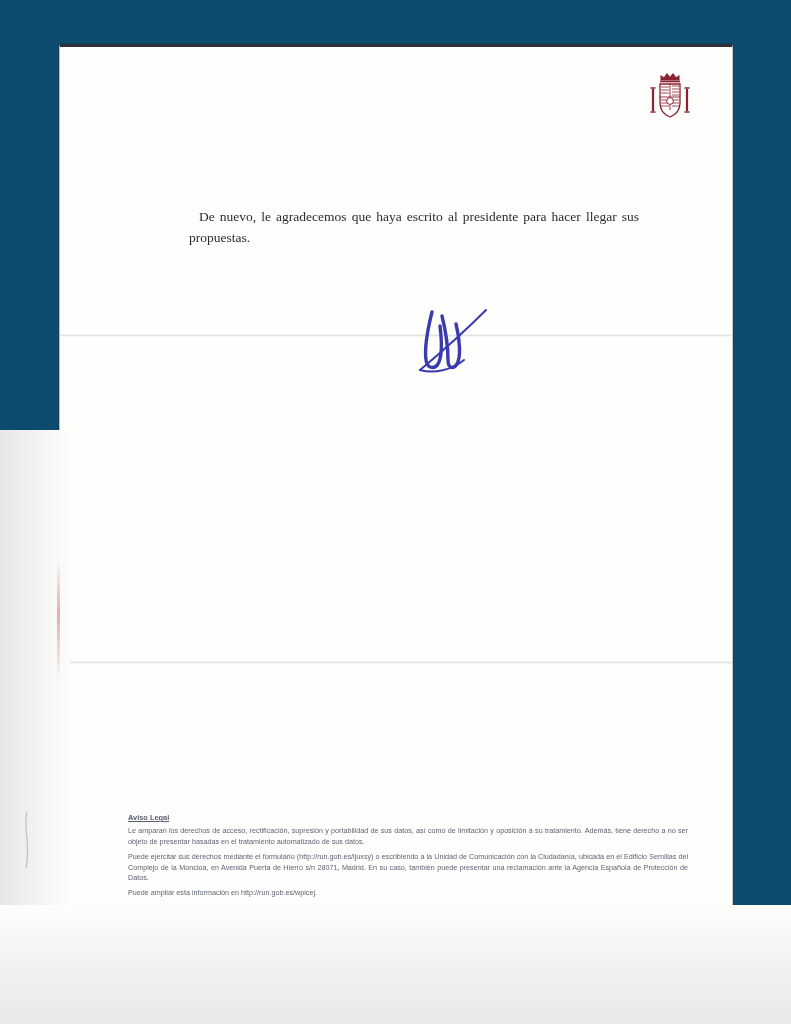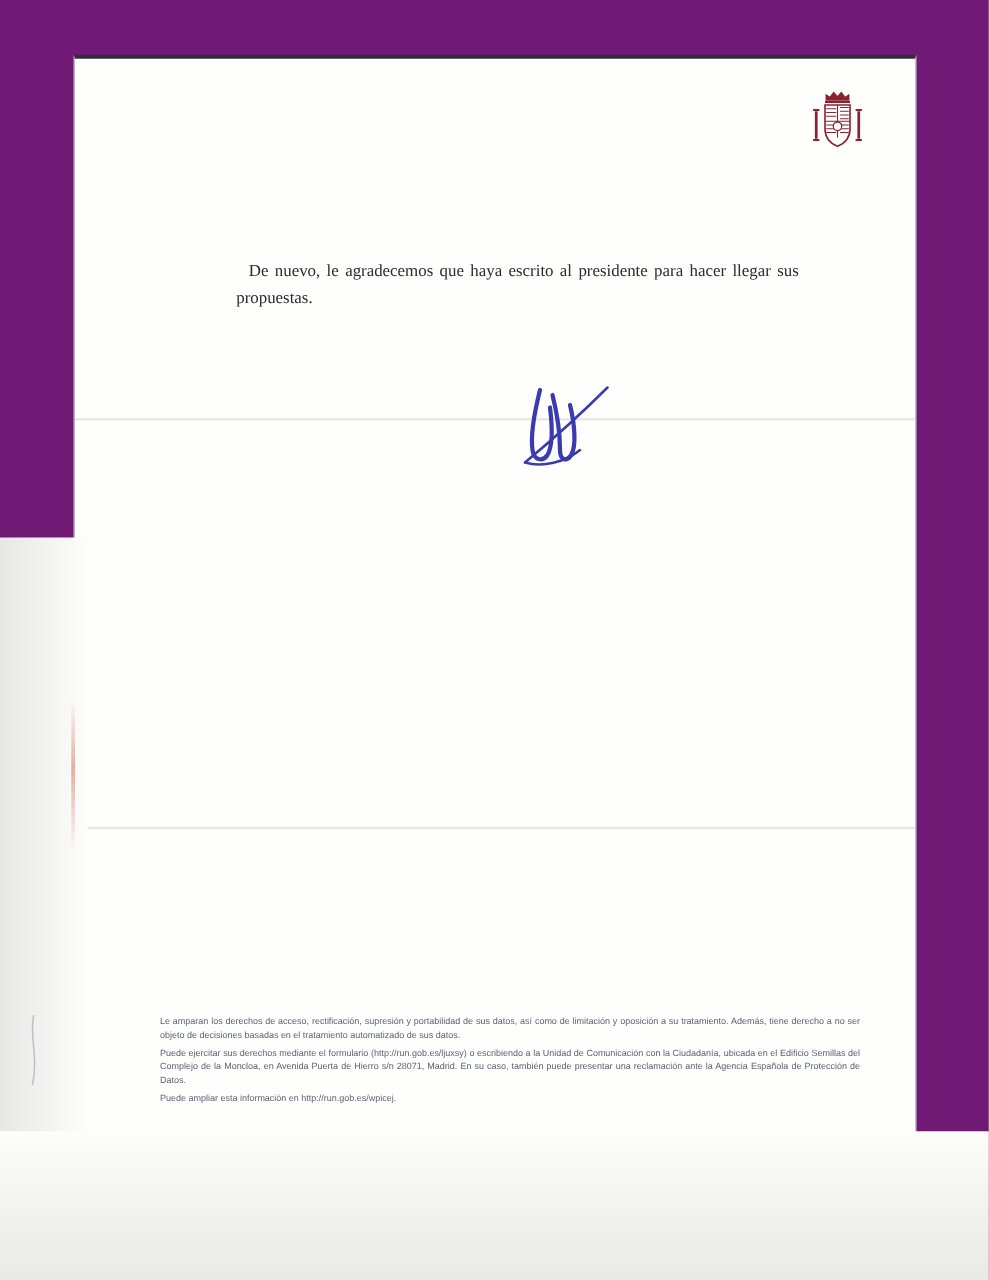--- a/index.html
+++ b/index.html
@@ -14,21 +14,21 @@
     font-family: "Liberation Serif", serif;
   }
 
   
   #scan-page {
     position: absolute;
     left: 0;
     top: 0;
     width: 791px;
     height: 1024px;
-    background: #701a75;
+    background: #0c4a6e;
   }
 
   
   #paper-sheet {
     position: absolute;
     left: 59px;
     top: 44px;
     width: 672px;
     height: 930px;
     background: #fefefd;
@@ -206,21 +206,22 @@
         <g fill="none" stroke="#3b3bb0" stroke-linecap="round" stroke-linejoin="round">
           <path d="M96 8 C78 26 54 48 30 68" stroke-width="2"></path>
           <path d="M42 10 C38 26 34 44 36 58 C37 66 44 68 48 62 C52 55 52 40 50 24" stroke-width="3.4"></path>
           <path d="M52 14 C56 30 58 46 58 58 C58 66 63 68 67 62 C71 55 70 38 66 22" stroke-width="3.4"></path>
           <path d="M30 68 C44 72 62 68 74 58" stroke-width="2"></path>
         </g>
       </svg>
     </div>
 
     <div id="legal-notice">
-      <p class="legal-para">Le amparan los derechos de acceso, rectificación, supresión y portabilidad de sus datos, así como de limitación y oposición a su tratamiento. Además, tiene derecho a no ser objeto de decisiones basadas en el tratamiento automatizado de sus datos.</p>
+      <span id="legal-title">Aviso Legal</span>
+      <p class="legal-para">Le amparan los derechos de acceso, rectificación, supresión y portabilidad de sus datos, así como de limitación y oposición a su tratamiento. Además, tiene derecho a no ser objeto de presentar basadas en el tratamiento automatizado de sus datos.</p>
       <p class="legal-para">Puede ejercitar sus derechos mediante el formulario (http://run.gob.es/ljuxsy) o escribiendo a la Unidad de Comunicación con la Ciudadanía, ubicada en el Edificio Semillas del Complejo de la Moncloa, en Avenida Puerta de Hierro s/n 28071, Madrid. En su caso, también puede presentar una reclamación ante la Agencia Española de Protección de Datos.</p>
       <p class="legal-para">Puede ampliar esta información en http://run.gob.es/wpicej.</p>
     </div>
 
     <div id="corner-mark">
       <svg viewBox="0 0 18 22" width="18" height="22" aria-hidden="true">
         <path d="M3 2 C12 6 14 14 5 20" fill="none" stroke="#c9c9cc" stroke-width="1.4"></path>
       </svg>
     </div>
 

